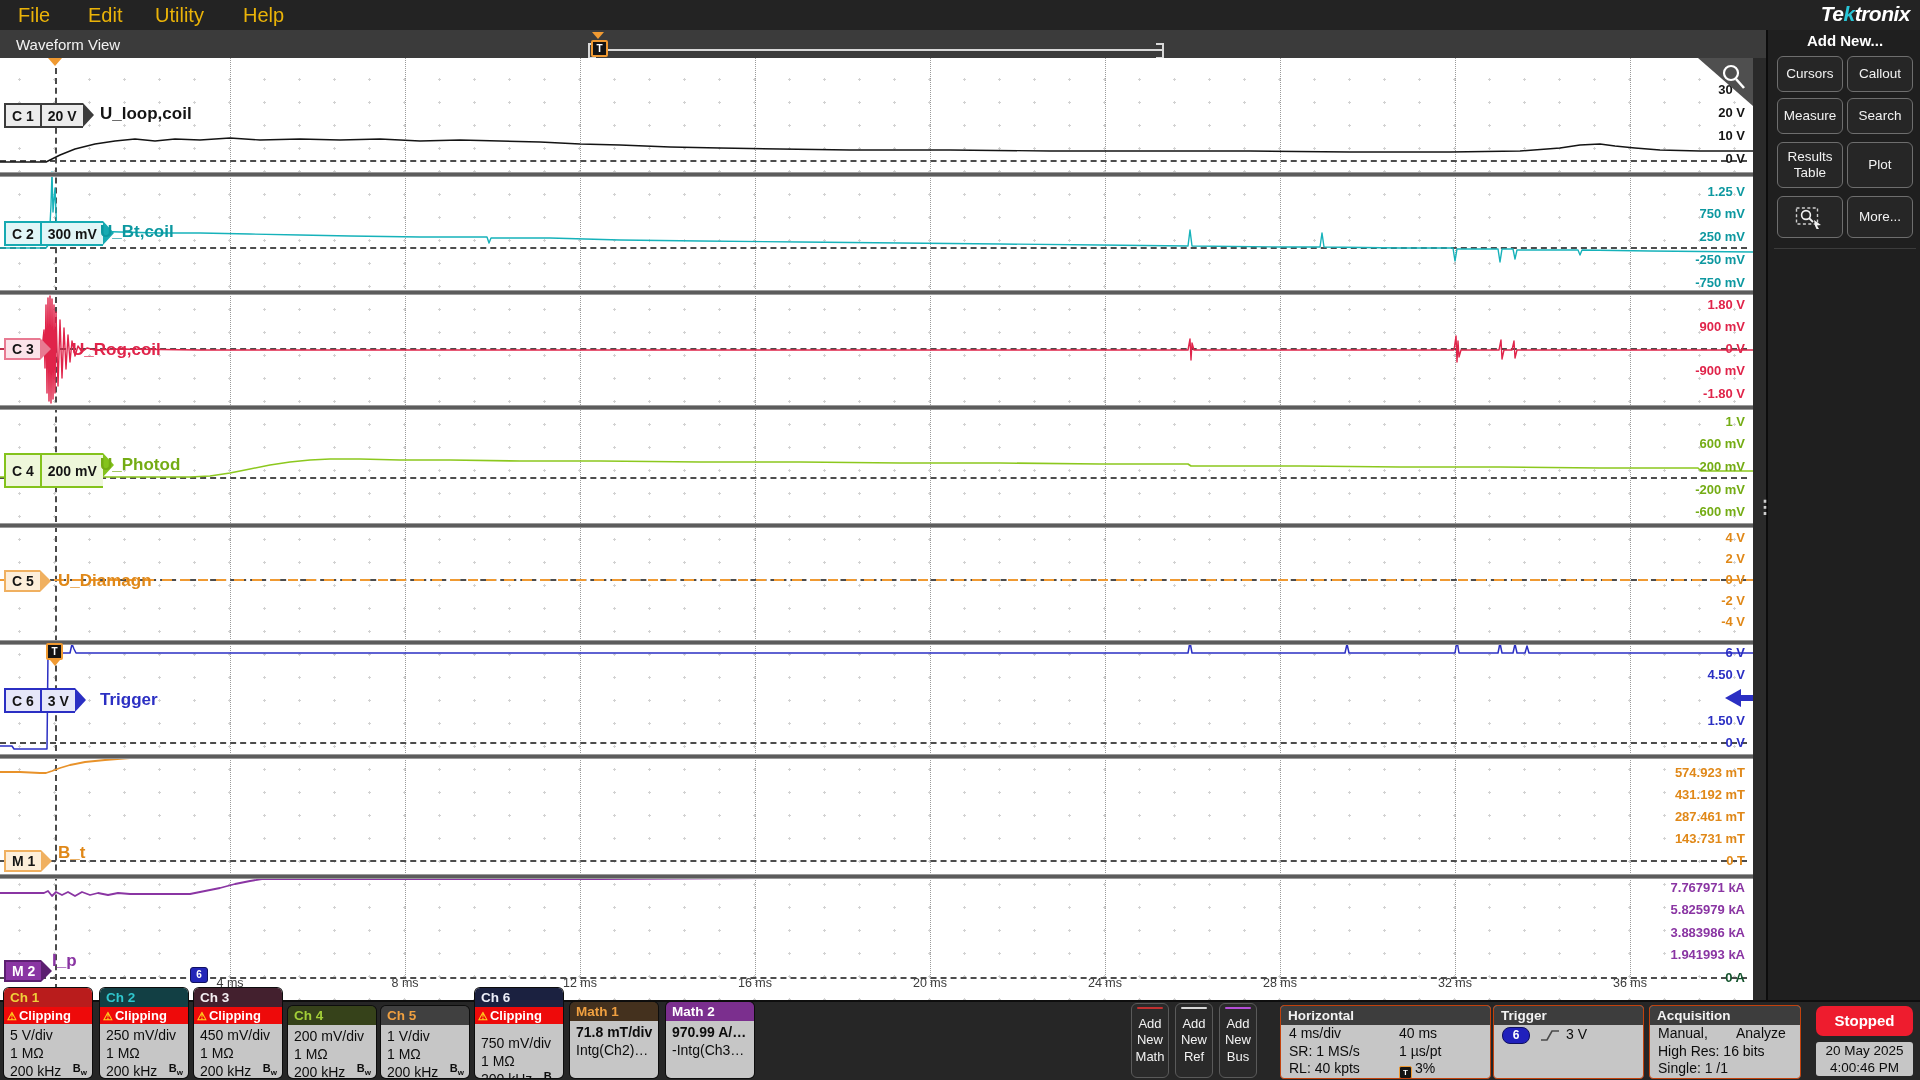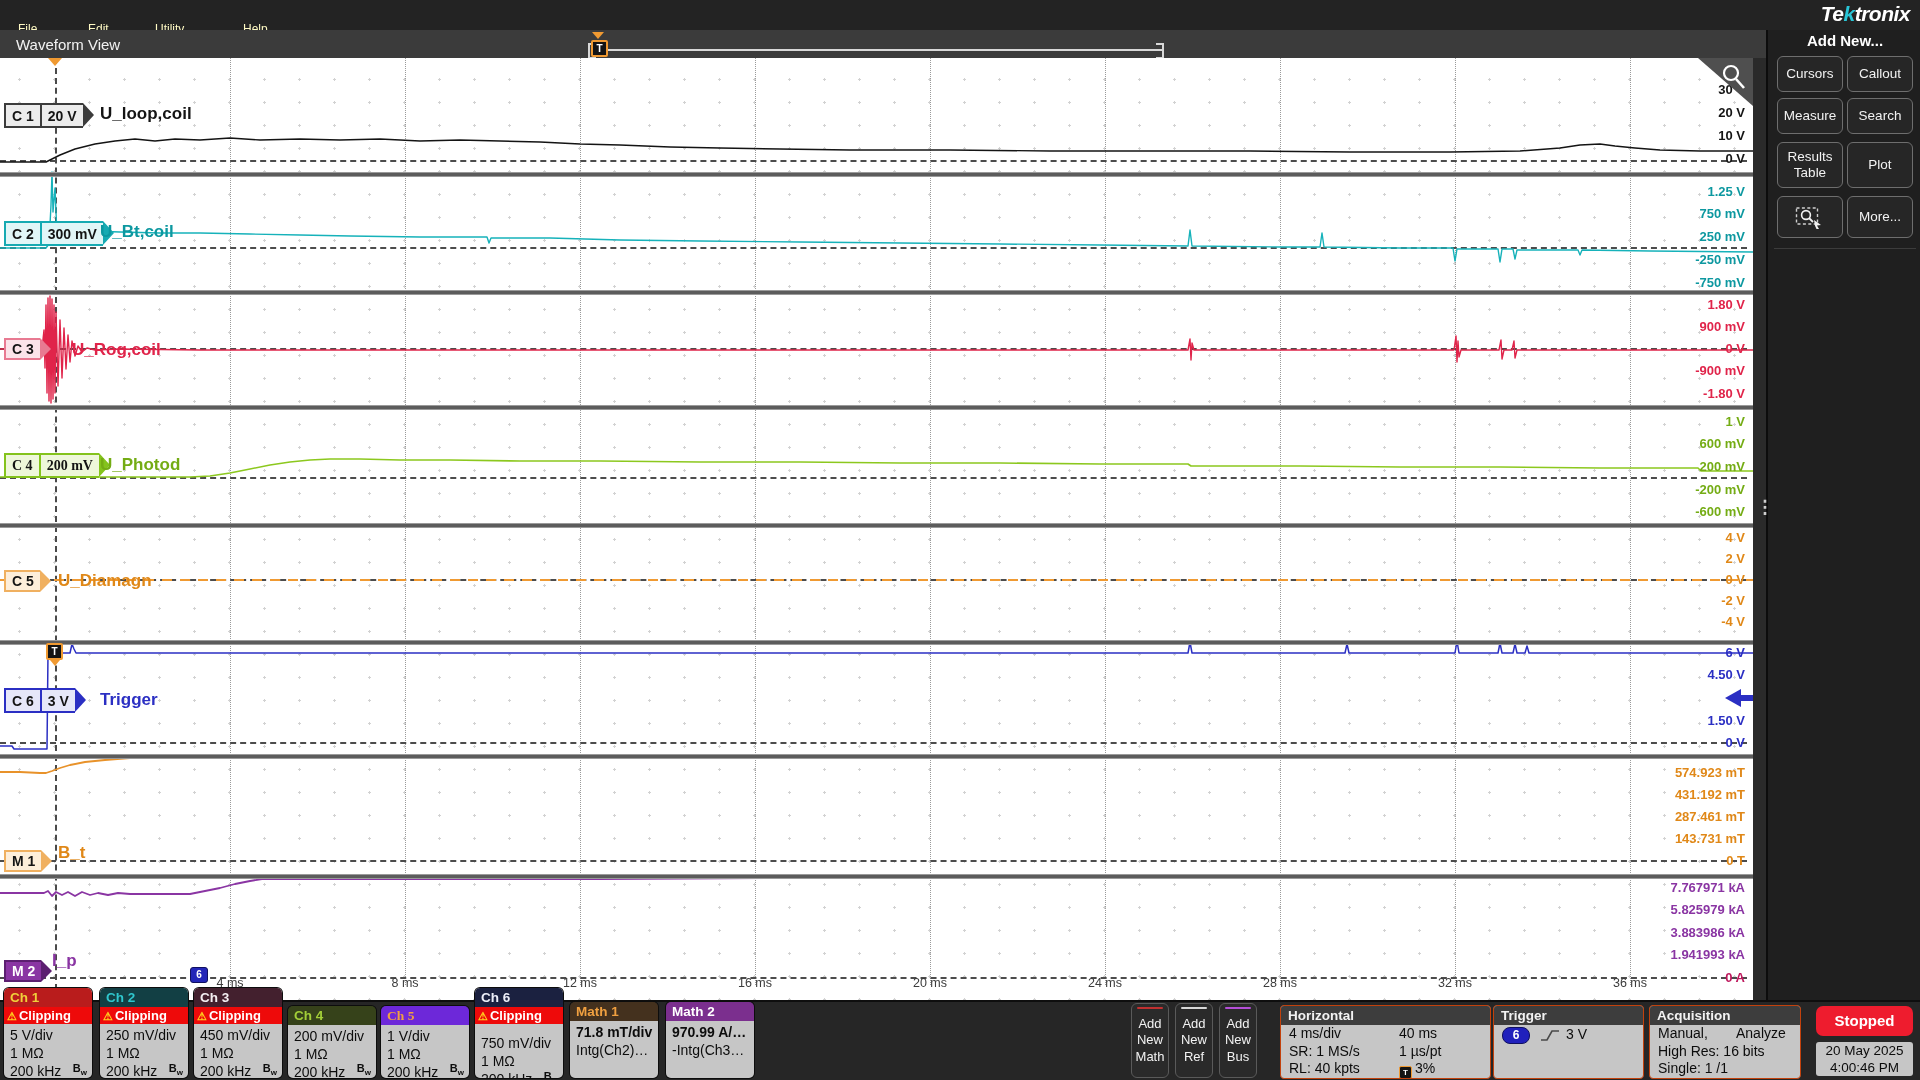--- a/index.html
+++ b/index.html
@@ -1,20 +1,20 @@
 <!DOCTYPE html>
 <html><head>
 <meta charset="utf-8">
 <style>
   html,body{margin:0;padding:0;background:#161616;}
   #screen{position:relative;width:1920px;height:1080px;overflow:hidden;
     font-family:"Liberation Sans",sans-serif;background:#262626;-webkit-font-smoothing:antialiased;}
   
   #menubar{position:absolute;left:0;top:0;width:1920px;height:30px;background:#232323;border-bottom:1px solid #111;}
-  .menu-item{position:absolute;top:22px;color:#fef9c3;font-size:12px;cursor:default;}
+  .menu-item{position:absolute;top:4px;color:#eab308;font-size:20px;cursor:default;}
   #logo{position:absolute;right:10px;top:2px;font-size:21px;font-weight:bold;font-style:italic;color:#fff;letter-spacing:-0.5px;}
   #logo .k{color:#29c5d6;}
   
   #titlebar{position:absolute;left:0;top:30px;width:1766px;height:28px;background:#3b3b3b;border-bottom:1px solid #101010;}
   #wv-title{position:absolute;left:16px;top:6px;color:#f2f2f2;font-size:15px;}
   .hsl-line{position:absolute;top:19px;height:0;border-top:2px solid #d8d8d8;}
   .hsl-bracket{position:absolute;top:13px;width:6px;height:12px;border-top:2px solid #d8d8d8;border-bottom:2px solid #d8d8d8;}
   .hsl-bracket.left{border-left:2px solid #d8d8d8;}
   .hsl-bracket.right{border-right:2px solid #d8d8d8;}
   .tmark-tri{position:absolute;width:0;height:0;border-left:6px solid transparent;border-right:6px solid transparent;border-top:7px solid #f09a32;}
@@ -166,39 +166,39 @@
       <div class="axis-label" style="top: 677px; right: 8px; color: rgb(43, 47, 195);">0 V</div>
       <div class="axis-label" style="top: 707px; right: 8px; color: rgb(224, 136, 24);">574.923 mT</div>
       <div class="axis-label" style="top: 729px; right: 8px; color: rgb(224, 136, 24);">431.192 mT</div>
       <div class="axis-label" style="top: 751px; right: 8px; color: rgb(224, 136, 24);">287.461 mT</div>
       <div class="axis-label" style="top: 773px; right: 8px; color: rgb(224, 136, 24);">143.731 mT</div>
       <div class="axis-label" style="top: 795px; right: 8px; color: rgb(224, 136, 24);">0 T</div>
       <div class="axis-label" style="top: 822px; right: 8px; color: rgb(138, 53, 163);">7.767971 kA</div>
       <div class="axis-label" style="top: 844px; right: 8px; color: rgb(138, 53, 163);">5.825979 kA</div>
       <div class="axis-label" style="top: 867px; right: 8px; color: rgb(138, 53, 163);">3.883986 kA</div>
       <div class="axis-label" style="top: 889px; right: 8px; color: rgb(138, 53, 163);">1.941993 kA</div>
-      <div class="axis-label" style="top: 912px; right: 8px; color: #be185d;">0 A</div>
+      <div class="axis-label" style="top: 912px; right: 8px; color: #14532d;">0 A</div>
       <div class="chbadge" style="left: 4px; top: 45px; height: 25px; color: rgb(20, 20, 20);">
         <span class="bpart" style="background: rgb(236, 236, 236); border-color: rgb(60, 60, 60);">C 1</span>
         <span class="bpart" style="background: rgb(236, 236, 236); border-color: rgb(60, 60, 60); border-left-width: 2px; border-left-style: solid;">20 V</span>
         <span class="btip" style="border-top: 12.5px solid transparent; border-bottom: 12.5px solid transparent; border-left: 11px solid rgb(60, 60, 60);"></span>
       </div>
       <div class="wave-label" style="left: 100px; top: 46px; color: rgb(20, 20, 20);">U_loop,coil</div>
       <div class="chbadge" style="left: 4px; top: 163px; height: 25px; color: rgb(20, 20, 20);">
         <span class="bpart" style="background: rgb(225, 246, 247); border-color: rgb(22, 170, 178);">C 2</span>
         <span class="bpart" style="background: rgb(225, 246, 247); border-color: rgb(22, 170, 178); border-left-width: 2px; border-left-style: solid;">300 mV</span>
         <span class="btip" style="border-top: 12.5px solid transparent; border-bottom: 12.5px solid transparent; border-left: 11px solid rgb(22, 170, 178);"></span>
       </div>
       <div class="wave-label" style="left: 100px; top: 164px; color: rgb(13, 152, 160);">U_Bt,coil</div>
       <div class="chbadge" style="left: 4px; top: 280px; height: 22px; color: rgb(20, 20, 20);">
         <span class="bpart" style="background: rgb(251, 227, 233); border-color: rgb(232, 122, 146);">C 3</span>
         <span class="btip" style="border-top: 11px solid transparent; border-bottom: 11px solid transparent; border-left: 11px solid rgb(232, 122, 146);"></span>
       </div>
       <div class="wave-label" style="left: 72px; top: 282px; color: rgb(224, 36, 74);">U_Rog,coil</div>
-      <div class="chbadge" style="left: 4px; top: 395px; height: 25px; color: rgb(20, 20, 20); font-family: Liberation Serif, serif;">
+      <div class="chbadge" style="left: 4px; top: 395px; height: 35px; color: rgb(20, 20, 20);">
         <span class="bpart" style="background: rgb(238, 247, 218); border-color: rgb(132, 195, 28);">C 4</span>
         <span class="bpart" style="background: rgb(238, 247, 218); border-color: rgb(132, 195, 28); border-left-width: 2px; border-left-style: solid;">200 mV</span>
         <span class="btip" style="border-top: 12.5px solid transparent; border-bottom: 12.5px solid transparent; border-left: 11px solid rgb(132, 195, 28);"></span>
       </div>
       <div class="wave-label" style="left: 100px; top: 397px; color: rgb(116, 172, 20);">U_Photod</div>
       <div class="chbadge" style="left: 4px; top: 512px; height: 22px; color: rgb(20, 20, 20);">
         <span class="bpart" style="background: rgb(253, 238, 218); border-color: rgb(240, 176, 96);">C 5</span>
         <span class="btip" style="border-top: 11px solid transparent; border-bottom: 11px solid transparent; border-left: 11px solid rgb(240, 176, 96);"></span>
       </div>
       <div class="wave-label" style="left: 58px; top: 513px; color: rgb(224, 136, 24);">U_Diamagn</div>
@@ -320,21 +320,21 @@
     <div class="badge" style="left: 288px; top: 1006px; height: 72px;">
       <div class="badge-header" style="background: rgb(54, 66, 26);"><span style="color: rgb(162, 206, 56);">Ch 4</span></div>
       <div class="badge-body" style="height: 53px; padding-top: 2px;">
         <div class="badge-row">200 mV/div</div>
         <div class="badge-row">1 MΩ</div>
         <div class="badge-row">200 kHz</div>
         <span class="bw">B<sub>w</sub></span>
       </div>
     </div>
     <div class="badge" style="left: 381px; top: 1006px; height: 72px;">
-      <div class="badge-header" style="background: #6d28d9; font-family: Liberation Serif, serif;"><span style="color: rgb(240, 160, 64);">Ch 5</span></div>
+      <div class="badge-header" style="background: #404040;"><span style="color: rgb(240, 160, 64);">Ch 5</span></div>
       <div class="badge-body" style="height: 53px; padding-top: 2px;">
         <div class="badge-row">1 V/div</div>
         <div class="badge-row">1 MΩ</div>
         <div class="badge-row">200 kHz</div>
         <span class="bw">B<sub>w</sub></span>
       </div>
     </div>
     <div class="badge" style="left: 475px; top: 988px; height: 90px;">
       <div class="badge-header" style="background: rgb(27, 33, 64);"><span style="color: rgb(236, 238, 248);">Ch 6</span></div>
       <div class="clip-strip"><span class="warn">⚠</span><span>Clipping</span></div>

